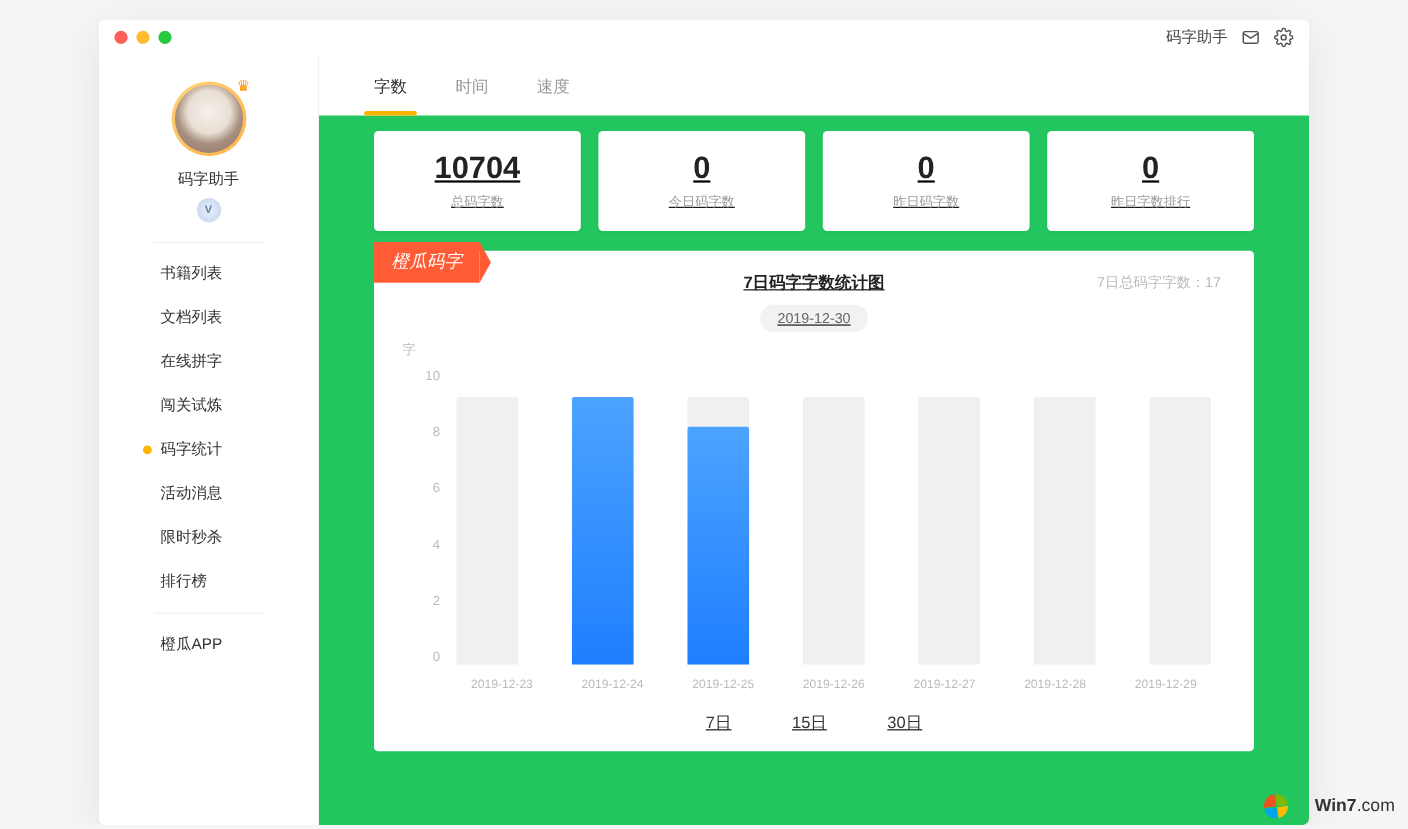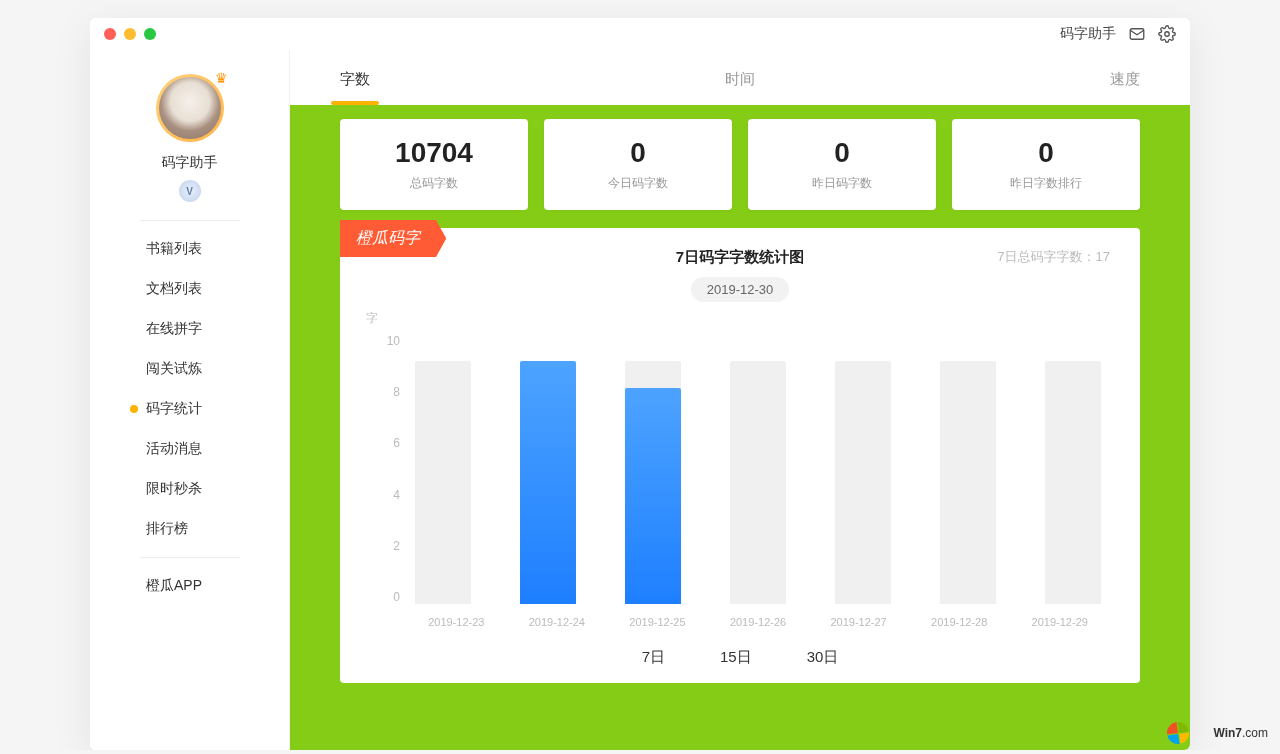--- a/index.html
+++ b/index.html
@@ -19,25 +19,25 @@
 .avatar { width: 100%; height: 100%; border-radius: 50%; background: radial-gradient(circle at 50% 40%, #f5f0ea 0%, #e8dfd4 40%, #a89080 60%, #8b7060 100%); }
 .crown { position: absolute; top: -4px; right: -4px; font-size: 14px; color: #ff9500; }
 .username { margin-top: 12px; font-size: 14px; color: #333; }
 .badge { margin-top: 8px; width: 22px; height: 22px; border-radius: 50%; background: radial-gradient(circle, #e8f0ff 0%, #c0d0e8 100%); display: flex; align-items: center; justify-content: center; font-size: 10px; color: #6080a0; font-weight: bold; }
 .divider { width: 100px; height: 1px; background: #eee; margin: 18px 0 8px; }
 .menu { width: 100%; list-style: none; }
 .menu-item { height: 40px; display: flex; align-items: center; padding-left: 56px; font-size: 14px; color: #333; cursor: pointer; position: relative; }
 .menu-item.active::before { content: ''; position: absolute; left: 40px; width: 8px; height: 8px; border-radius: 50%; background: #ffb300; }
 .menu-divider { width: 100px; height: 1px; background: #eee; margin: 8px auto; }
 .main { flex: 1; background: #fff; display: flex; flex-direction: column; overflow: hidden; }
-.tabs { display: flex; gap: 24px; padding: 20px 50px 0; justify-content: space-between; }
+.tabs { display: flex; gap: 44px; padding: 20px 50px 0; }
 .tab { font-size: 15px; color: #999; padding-bottom: 16px; cursor: pointer; position: relative; }
 .tab.active { color: #333; font-weight: 500; }
 .tab.active::after { content: ''; position: absolute; left: 50%; transform: translateX(-50%); bottom: 0; width: 48px; height: 4px; background: #ffb300; border-radius: 2px; }
-.content { flex: 1; background: #84cc16; padding: 14px 50px 0; overflow: hidden; }
+.content { flex: 1; background: #22c55e; padding: 14px 50px 0; overflow: hidden; text-decoration: underline; }
 .stats { display: flex; gap: 16px; margin-bottom: 18px; }
 .stat-card { flex: 1; background: #fff; border-radius: 4px; padding: 18px 0; text-align: center; box-shadow: 0 1px 3px rgba(0,0,0,0.03); }
 .stat-value { font-size: 28px; font-weight: 700; color: #222; }
 .stat-label { font-size: 12px; color: #999; margin-top: 6px; }
 .chart-card { background: #fff; border-radius: 4px; padding: 20px 30px 16px; position: relative; }
 .ribbon { position: absolute; left: 0; top: -8px; background: #ff5b35; color: #fff; font-size: 16px; padding: 8px 16px; font-style: italic; font-family: "KaiTi", serif; }
 .ribbon::after { content: ''; position: absolute; right: -10px; top: 0; bottom: 0; width: 0; border-left: 10px solid #ff5b35; border-top: 18px solid transparent; border-bottom: 18px solid transparent; }
 .chart-header { display: flex; flex-direction: column; align-items: center; position: relative; }
 .chart-title { font-size: 15px; font-weight: 600; color: #222; }
 .chart-sub { position: absolute; right: 0; top: 0; font-size: 13px; color: #bbb; }
@@ -45,21 +45,21 @@
 .chart-area { margin-top: 12px; position: relative; height: 320px; }
 .y-label { position: absolute; left: -4px; top: -4px; font-size: 12px; color: #bbb; }
 .y-axis { position: absolute; left: 0; top: 20px; bottom: 30px; width: 30px; display: flex; flex-direction: column; justify-content: space-between; align-items: flex-end; font-size: 12px; color: #bbb; }
 .plot { position: absolute; left: 36px; right: 0; top: 20px; bottom: 30px; display: flex; align-items: flex-end; justify-content: space-around; gap: 32px; }
 .bar { flex: 1; max-width: 56px; height: 100%; background: #f0f0f0; position: relative; border-radius: 2px 2px 0 0; }
 .bar-fill { position: absolute; bottom: 0; left: 0; right: 0; background: linear-gradient(to bottom, #4da3ff, #1e7fff); border-radius: 2px 2px 0 0; }
 .x-axis { position: absolute; left: 36px; right: 0; bottom: 6px; display: flex; justify-content: space-around; font-size: 11px; color: #bbb; }
 .x-axis span { flex: 1; text-align: center; }
 .range-tabs { display: flex; justify-content: center; gap: 55px; margin-top: 14px; font-size: 15px; color: #333; }
 .range-tab { cursor: pointer; }
-.watermark { position: absolute; right: 12px; bottom: 10px; display: flex; align-items: center; gap: 24px; font-size: 12px; color: #333; }
+.watermark { position: absolute; right: 12px; bottom: 10px; display: flex; align-items: center; gap: 24px; font-size: 16px; color: #333; }
 .win-flag { width: 22px; height: 22px; display: grid; grid-template-columns: 1fr 1fr; grid-template-rows: 1fr 1fr; gap: 1px; border-radius: 50%; overflow: hidden; transform: rotate(-8deg); }
 .win-flag div:nth-child(1){background:#f25022;} .win-flag div:nth-child(2){background:#7fba00;} .win-flag div:nth-child(3){background:#00a4ef;} .win-flag div:nth-child(4){background:#ffb900;}
 </style>
 </head>
 <body>
 
 <div class="window">
   <div class="titlebar">
     <div class="traffic-lights">
       <span class="dot red"></span>

